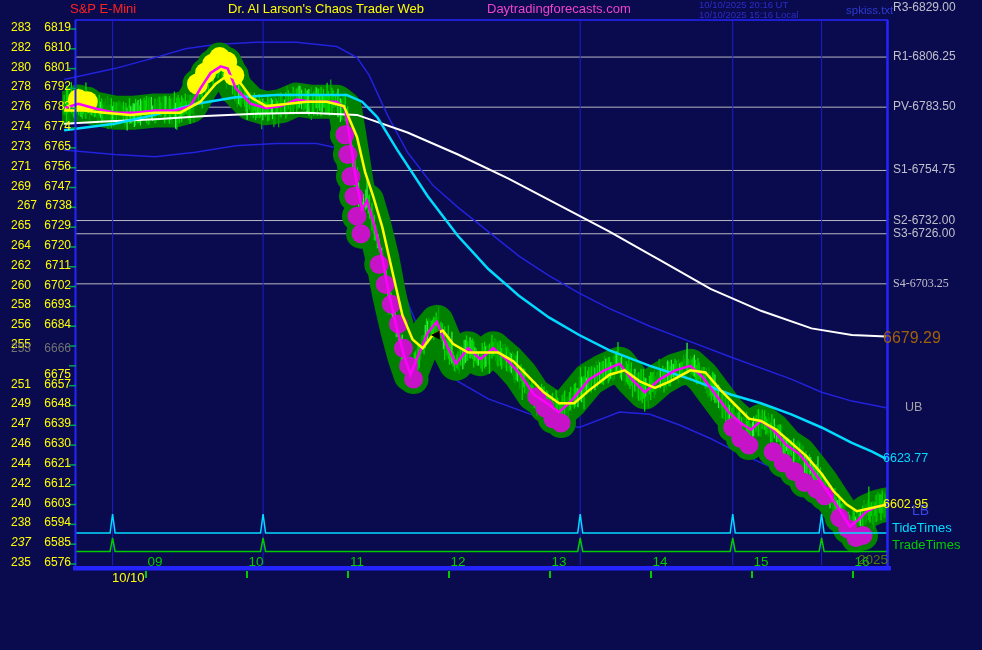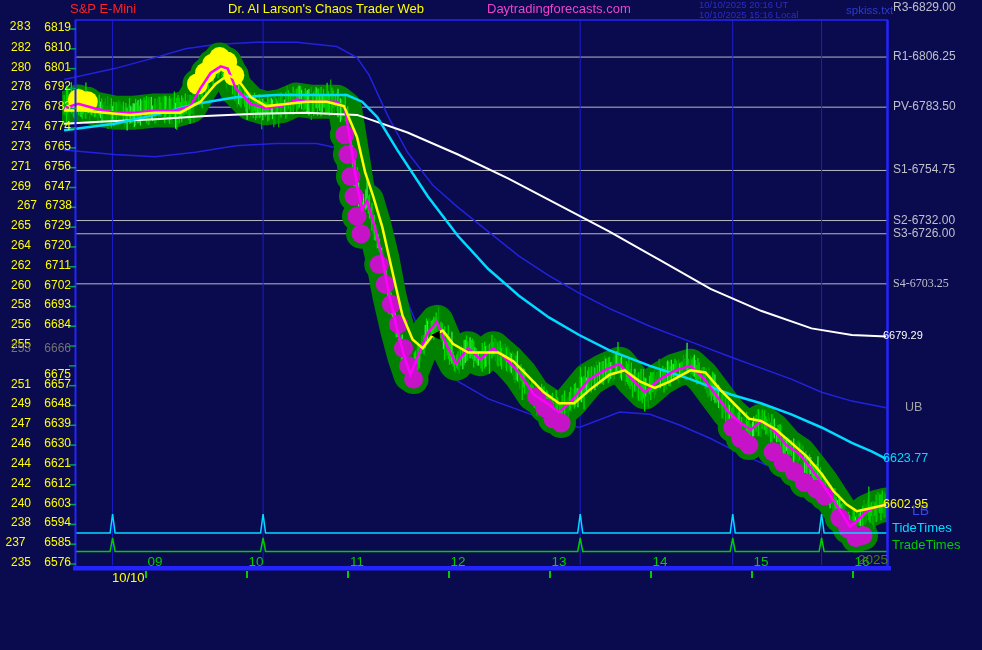--- a/index.html
+++ b/index.html
@@ -842,21 +842,21 @@
         <line x1="146" y1="571" x2="146" y2="578" stroke="#00cc00" stroke-width="2"></line>
         <line x1="247" y1="571" x2="247" y2="578" stroke="#00cc00" stroke-width="2"></line>
         <line x1="348" y1="571" x2="348" y2="578" stroke="#00cc00" stroke-width="2"></line>
         <line x1="449" y1="571" x2="449" y2="578" stroke="#00cc00" stroke-width="2"></line>
         <line x1="550" y1="571" x2="550" y2="578" stroke="#00cc00" stroke-width="2"></line>
         <line x1="651" y1="571" x2="651" y2="578" stroke="#00cc00" stroke-width="2"></line>
         <line x1="752" y1="571" x2="752" y2="578" stroke="#00cc00" stroke-width="2"></line>
         <line x1="853" y1="571" x2="853" y2="578" stroke="#00cc00" stroke-width="2"></line>
       </svg>
     <div id="labels">
-        <div class="lbl" style="left: 0px; top: 21px; width: 72px; color: rgb(255, 255, 0); font-size: 12px; display: flex;"><span style="width: 31px; text-align: right; font-family: Liberation Mono, monospace;">283</span><span style="width: 40px; text-align: right;">6819</span></div>
+        <div class="lbl" style="left: 0px; top: 21px; width: 72px; color: rgb(255, 255, 0); font-size: 12px; display: flex;"><span style="width: 31px; text-align: right;">283</span><span style="width: 40px; text-align: right;">6819</span></div>
         <div class="lbl" style="left: 0px; top: 40.815px; width: 72px; color: rgb(255, 255, 0); font-size: 12px; display: flex;"><span style="width: 31px; text-align: right;">282</span><span style="width: 40px; text-align: right;">6810</span></div>
         <div class="lbl" style="left: 0px; top: 60.63px; width: 72px; color: rgb(255, 255, 0); font-size: 12px; display: flex;"><span style="width: 31px; text-align: right;">280</span><span style="width: 40px; text-align: right;">6801</span></div>
         <div class="lbl" style="left: 0px; top: 80.445px; width: 72px; color: rgb(255, 255, 0); font-size: 12px; display: flex;"><span style="width: 31px; text-align: right;">278</span><span style="width: 40px; text-align: right;">6792</span></div>
         <div class="lbl" style="left: 0px; top: 100.26px; width: 72px; color: rgb(255, 255, 0); font-size: 12px; display: flex;"><span style="width: 31px; text-align: right;">276</span><span style="width: 40px; text-align: right;">6783</span></div>
         <div class="lbl" style="left: 0px; top: 120.075px; width: 72px; color: rgb(255, 255, 0); font-size: 12px; display: flex;"><span style="width: 31px; text-align: right;">274</span><span style="width: 40px; text-align: right;">6774</span></div>
         <div class="lbl" style="left: 0px; top: 139.89px; width: 72px; color: rgb(255, 255, 0); font-size: 12px; display: flex;"><span style="width: 31px; text-align: right;">273</span><span style="width: 40px; text-align: right;">6765</span></div>
         <div class="lbl" style="left: 0px; top: 159.705px; width: 72px; color: rgb(255, 255, 0); font-size: 12px; display: flex;"><span style="width: 31px; text-align: right;">271</span><span style="width: 40px; text-align: right;">6756</span></div>
         <div class="lbl" style="left: 0px; top: 179.52px; width: 72px; color: rgb(255, 255, 0); font-size: 12px; display: flex;"><span style="width: 31px; text-align: right;">269</span><span style="width: 40px; text-align: right;">6747</span></div>
         <div class="lbl" style="left: 0px; top: 199.335px; width: 72px; color: rgb(255, 255, 0); font-size: 12px; display: flex;"><span style="width: 31px; text-align: left; padding-left: 17px;">267</span><span style="width: 40px; text-align: right;">6738</span></div>
         <div class="lbl" style="left: 0px; top: 219.15px; width: 72px; color: rgb(255, 255, 0); font-size: 12px; display: flex;"><span style="width: 31px; text-align: right;">265</span><span style="width: 40px; text-align: right;">6729</span></div>
@@ -868,39 +868,39 @@
         <div class="lbl" style="left: 0px; top: 338.04px; width: 72px; color: rgb(255, 255, 0); font-size: 12px; display: flex;"><span style="width: 31px; text-align: right;">255</span><span style="width: 40px; text-align: right; margin-top: 30px;">6675</span></div>
         <div class="lbl" style="left: 0px; top: 342px; width: 72px; color: #737373; font-size: 12px; display: flex;"><span style="width: 31px; text-align: right;">253</span><span style="width: 40px; text-align: right;">6666</span></div>
         <div class="lbl" style="left: 0px; top: 377.67px; width: 72px; color: rgb(255, 255, 0); font-size: 12px; display: flex;"><span style="width: 31px; text-align: right;">251</span><span style="width: 40px; text-align: right;">6657</span></div>
         <div class="lbl" style="left: 0px; top: 397.485px; width: 72px; color: rgb(255, 255, 0); font-size: 12px; display: flex;"><span style="width: 31px; text-align: right;">249</span><span style="width: 40px; text-align: right;">6648</span></div>
         <div class="lbl" style="left: 0px; top: 417.3px; width: 72px; color: rgb(255, 255, 0); font-size: 12px; display: flex;"><span style="width: 31px; text-align: right;">247</span><span style="width: 40px; text-align: right;">6639</span></div>
         <div class="lbl" style="left: 0px; top: 437.115px; width: 72px; color: rgb(255, 255, 0); font-size: 12px; display: flex;"><span style="width: 31px; text-align: right;">246</span><span style="width: 40px; text-align: right;">6630</span></div>
         <div class="lbl" style="left: 0px; top: 456.93px; width: 72px; color: rgb(255, 255, 0); font-size: 12px; display: flex;"><span style="width: 31px; text-align: right;">244</span><span style="width: 40px; text-align: right;">6621</span></div>
         <div class="lbl" style="left: 0px; top: 476.745px; width: 72px; color: rgb(255, 255, 0); font-size: 12px; display: flex;"><span style="width: 31px; text-align: right;">242</span><span style="width: 40px; text-align: right;">6612</span></div>
         <div class="lbl" style="left: 0px; top: 496.56px; width: 72px; color: rgb(255, 255, 0); font-size: 12px; display: flex;"><span style="width: 31px; text-align: right;">240</span><span style="width: 40px; text-align: right;">6603</span></div>
         <div class="lbl" style="left: 0px; top: 516.375px; width: 72px; color: rgb(255, 255, 0); font-size: 12px; display: flex;"><span style="width: 31px; text-align: right;">238</span><span style="width: 40px; text-align: right;">6594</span></div>
-        <div class="lbl" style="left: 0px; top: 536.19px; width: 72px; color: rgb(255, 255, 0); font-size: 12px; display: flex;"><span style="width: 31px; text-align: center;">237</span><span style="width: 40px; text-align: right;">6585</span></div>
+        <div class="lbl" style="left: 0px; top: 536.19px; width: 72px; color: rgb(255, 255, 0); font-size: 12px; display: flex;"><span style="width: 31px; text-align: right; font-style: italic;">237</span><span style="width: 40px; text-align: right;">6585</span></div>
         <div class="lbl" style="left: 0px; top: 556.005px; width: 72px; color: rgb(255, 255, 0); font-size: 12px; display: flex;"><span style="width: 31px; text-align: right;">235</span><span style="width: 40px; text-align: right;">6576</span></div>
         <div class="lbl" style="left: 155px; top: 555px; color: rgb(0, 204, 0); font-size: 13.5px; transform: translateX(-50%);">09</div>
         <div class="lbl" style="left: 256px; top: 555px; color: rgb(0, 204, 0); font-size: 13.5px; transform: translateX(-50%);">10</div>
         <div class="lbl" style="left: 357px; top: 555px; color: rgb(0, 204, 0); font-size: 13.5px; transform: translateX(-50%);">11</div>
         <div class="lbl" style="left: 458px; top: 555px; color: rgb(0, 204, 0); font-size: 13.5px; transform: translateX(-50%);">12</div>
         <div class="lbl" style="left: 559px; top: 555px; color: rgb(0, 204, 0); font-size: 13.5px; transform: translateX(-50%);">13</div>
         <div class="lbl" style="left: 660px; top: 555px; color: rgb(0, 204, 0); font-size: 13.5px; transform: translateX(-50%);">14</div>
         <div class="lbl" style="left: 761px; top: 555px; color: rgb(0, 204, 0); font-size: 13.5px; transform: translateX(-50%);">15</div>
         <div class="lbl" style="left: 862px; top: 555px; color: rgb(0, 204, 0); font-size: 13.5px; transform: translateX(-50%);">16</div>
         <div class="lbl" style="left: 112px; top: 571px; color: rgb(255, 255, 0); font-size: 13px;">10/10</div>
         <div class="lbl" style="left: 893px; top: 1px; color: rgb(192, 192, 204); font-size: 12px;">R3-6829.00</div>
         <div class="lbl" style="left: 893px; top: 50.071px; color: rgb(192, 192, 204); font-size: 12px;">R1-6806.25</div>
         <div class="lbl" style="left: 893px; top: 100.158px; color: rgb(192, 192, 204); font-size: 12px;">PV-6783.50</div>
         <div class="lbl" style="left: 893px; top: 163.456px; color: rgb(192, 192, 204); font-size: 12px;">S1-6754.75</div>
         <div class="lbl" style="left: 893px; top: 213.543px; color: rgb(192, 192, 204); font-size: 12px;">S2-6732.00</div>
         <div class="lbl" style="left: 893px; top: 226.753px; color: rgb(192, 192, 204); font-size: 12px;">S3-6726.00</div>
         <div class="lbl" style="left: 893px; top: 276.841px; color: rgb(192, 192, 204); font-size: 12px; font-family: Liberation Serif, serif;">S4-6703.25</div>
-        <div class="lbl" style="left: 883px; top: 329.592px; color: #ffffff; font-size: 11px;">6679.29</div>
+        <div class="lbl" style="left: 883px; top: 329.592px; color: #a16207; font-size: 16px;">6679.29</div>
         <div class="lbl" style="left: 905px; top: 400.683px; color: #a3a3a3; font-size: 12.5px;">UB</div>
         <div class="lbl" style="left: 883px; top: 451.827px; color: rgb(0, 220, 255); font-size: 12.5px;">6623.77</div>
         <div class="lbl" style="left: 912px; top: 503.06px; color: rgb(57, 70, 232); font-size: 14px;">LB</div>
         <div class="lbl" style="left: 883px; top: 497.666px; color: rgb(255, 255, 0); font-size: 12.5px;">6602.95</div>
         <div class="lbl" style="left: 892px; top: 521px; color: rgb(0, 220, 255); font-size: 13px;">TideTimes</div>
         <div class="lbl" style="left: 892px; top: 538px; color: rgb(0, 204, 0); font-size: 13px;">TradeTimes</div>
         <div class="lbl" style="left: 858px; top: 553px; color: #4d7c0f; font-size: 13.5px;">2025</div>
       </div>
   </div>
   <span class="lbl hdr-sym">S&amp;P E-Mini</span>

